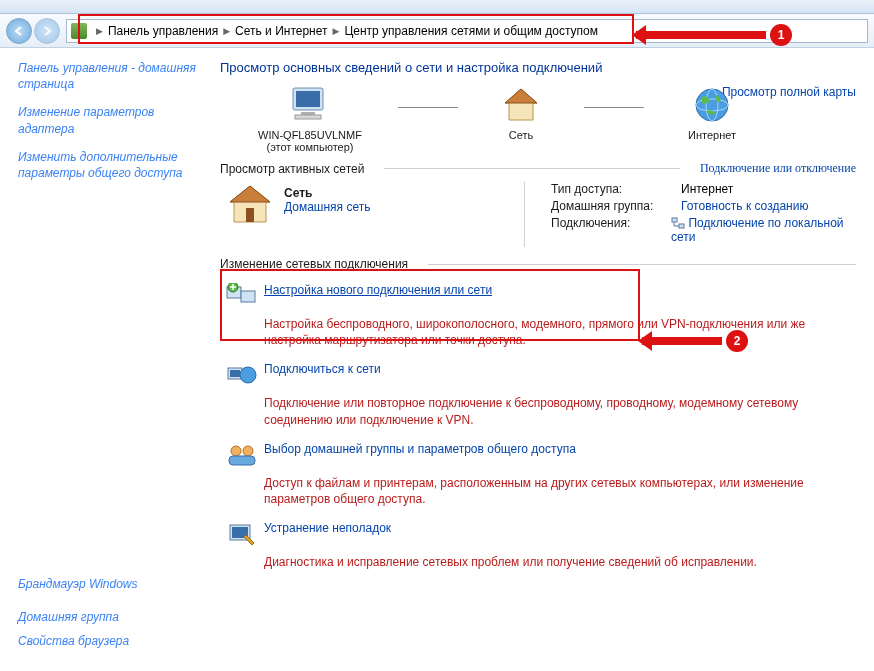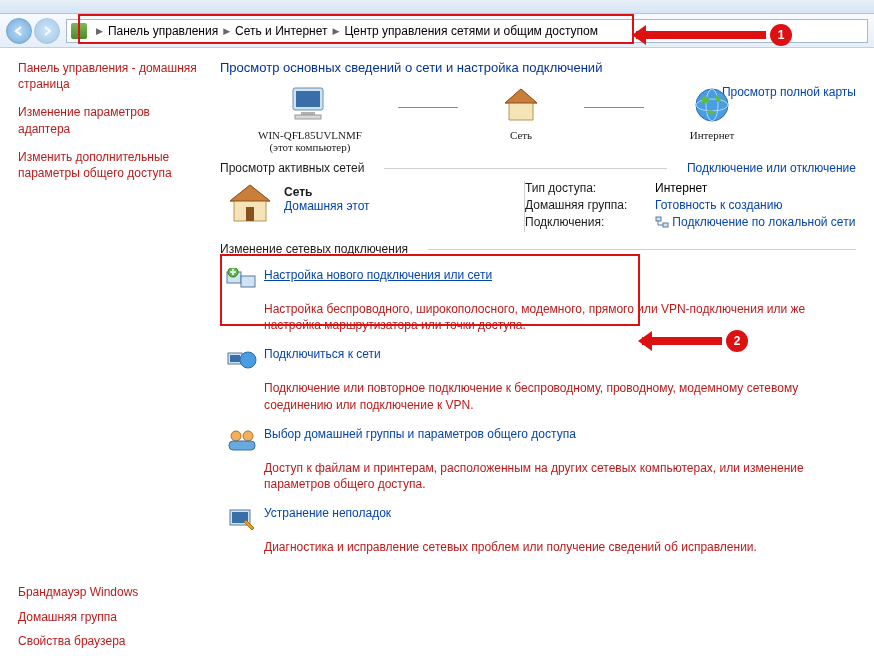--- a/index.html
+++ b/index.html
@@ -104,24 +104,25 @@
     height: calc(100% - 48px);
   }
   .sidebar {
     width: 212px;
     background: #fff;
     padding: 12px 10px 10px 18px;
     display: flex;
     flex-direction: column;
   }
   .sidebar .link-main {
-    color: #b91c1c;
+    color: #3b82f6;
     margin-bottom: 12px;
     line-height: 1.35;
     cursor: pointer;
+    font-style: italic;
   }
   .sidebar-flex { flex: 1; }
   .sidebar-bottom .see-also {
     color: #4a5c6b;
     font-size: 12px;
     margin: 6px 0 8px 0;
   }
   .main {
     flex: 1;
     padding: 12px 18px 10px 8px;
@@ -139,21 +140,20 @@
     align-items: flex-start;
     gap: 28px;
     margin-left: 30px;
     margin-bottom: 8px;
     position: relative;
   }
   .net-node {
     text-align: center;
     width: 120px;
     font-size: 11px;
-    font-family: Liberation Serif, serif;
   }
   .net-node .icon-box {
     width: 48px; height: 40px;
     margin: 0 auto 4px auto;
     display: flex; align-items: center; justify-content: center;
   }
   .net-sep {
     width: 60px;
     border-top: 1px solid #8a8a8a;
     margin-top: 22px;
@@ -173,39 +173,40 @@
     gap: 20px;
   }
   .section-label .divider {
     flex: 1;
     height: 1px;
     background: #d0d0d0;
   }
   .section-label .right-link {
     color: #0645ad;
     cursor: pointer;
+    font-family: Liberation Serif, serif;
   }
   .active-net {
     display: flex;
     gap: 18px;
     margin: 4px 0 10px 6px;
   }
   .an-left {
     display: flex;
     gap: 10px;
     width: 280px;
   }
   .house-icon {
     width: 48px; height: 44px;
   }
   .an-title { font-weight: bold; margin-top: 4px; }
   .an-sub { color: #0645ad; cursor: pointer; }
   .an-right {
     border-left: 1px solid #d0d0d0;
-    padding-left: 0;
+    padding-left: 26px;
     flex: 1;
     font-size: 12px;
   }
   .an-row { display: flex; margin-bottom: 3px; }
   .an-row .lbl { width: 130px; }
   .an-row .val { color: #000; }
   .an-row .val.link { color: #0645ad; cursor: pointer; }
   .settings-block {
     margin-top: 12px;
   }
@@ -264,21 +265,21 @@
   <div class="callout-badge">1</div>
 </div>
 
 <div class="content">
   <div class="sidebar">
     <div class="link-main">Панель управления - домашняя страница</div>
     <div class="link-main">Изменение параметров адаптера</div>
     <div class="link-main">Изменить дополнительные параметры общего доступа</div>
     <div class="sidebar-flex"></div>
     <div class="sidebar-bottom">
-      <div class="link-main" style="margin-bottom:8px">Брандмауэр Windows</div>
+      <div class="link-main" style="margin-bottom:16px">Брандмауэр Windows</div>
       <div class="link-main" style="margin-bottom:8px">Домашняя группа</div>
       <div class="link-main" style="">Свойства браузера</div>
     </div>
   </div>
 
   <div class="main">
     <h1 class="main-title">Просмотр основных сведений о сети и настройка подключений</h1>
     <div style="position:relative;">
       <span class="link-viewmap">Просмотр полной карты</span>
       <div class="net-map">
@@ -329,21 +330,21 @@
       <div class="an-left">
         <div class="house-icon">
           <svg width="48" height="44" viewBox="0 0 48 44">
               <path d="M24 4 L44 20 L40 20 L40 40 L8 40 L8 20 L4 20 Z" fill="#f5e4b8" stroke="#b89550"></path>
               <path d="M24 4 L44 20 L4 20 Z" fill="#c97e3a" stroke="#8a5020"></path>
               <rect x="20" y="26" width="8" height="14" fill="#8a5020"></rect>
             </svg>
         </div>
         <div>
           <div class="an-title">Сеть</div>
-          <div class="an-sub">Домашняя этот</div>
+          <div class="an-sub">Домашняя сеть</div>
         </div>
       </div>
       <div class="an-right">
         <div class="an-row">
           <span class="lbl">Тип доступа:</span>
           <span class="val">Интернет</span>
         </div>
         <div class="an-row">
           <span class="lbl">Домашняя группа:</span>
           <span class="val link">Готовность к созданию</span>

